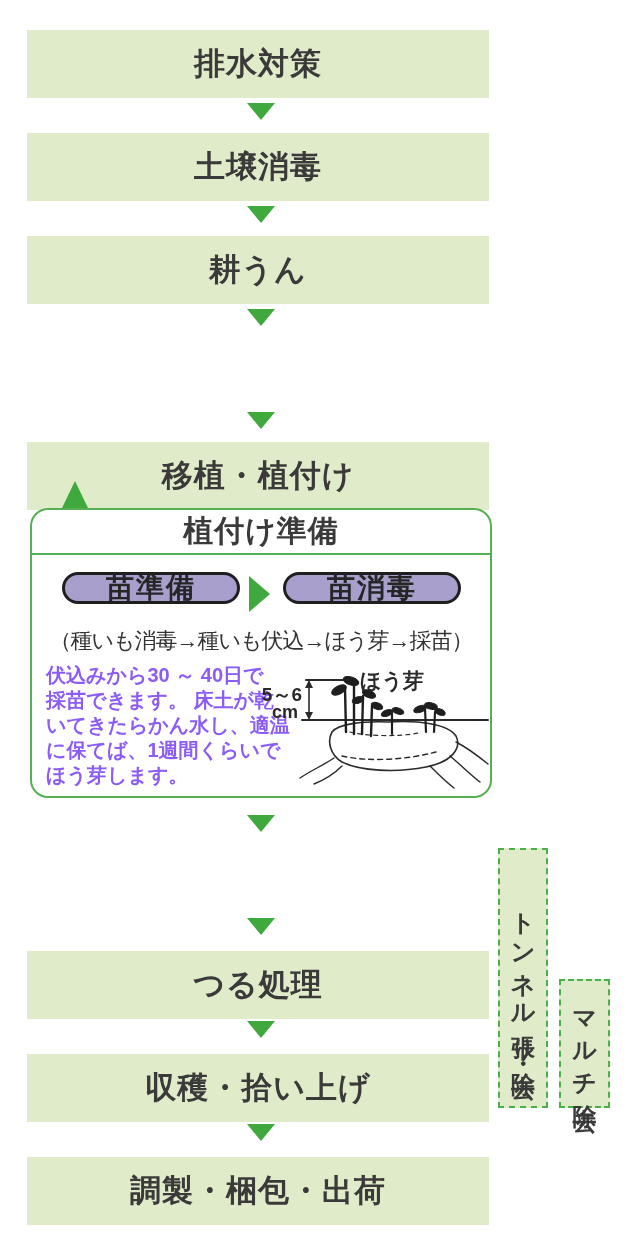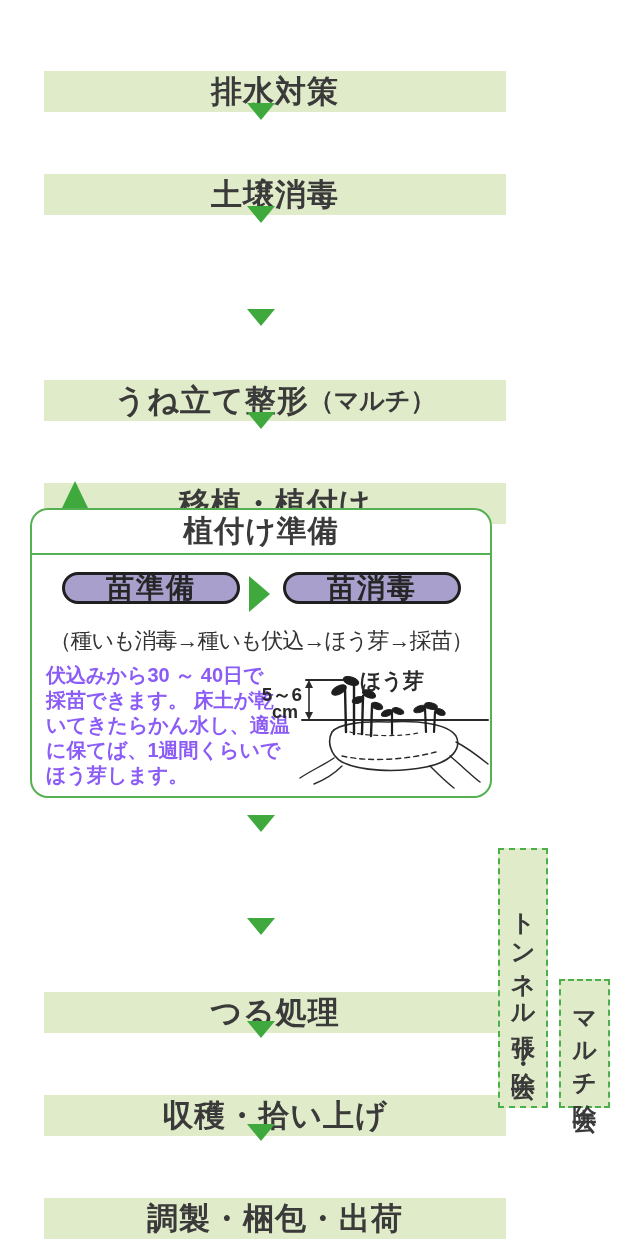--- a/index.html
+++ b/index.html
@@ -1,25 +1,25 @@
 <!DOCTYPE html>
 <html lang="ja"><head>
 <meta charset="utf-8">
 <style>
   html,body{margin:0;padding:0;background:#ffffff;}
   body{font-family:"Liberation Sans","DejaVu Sans",sans-serif;}
   .stage{position:relative;width:640px;height:1240px;background:#fff;overflow:hidden;}
 
   
   .bar{
-    position:absolute;left:44px;width:462px;height:41px;
+    position:absolute;left:27px;width:462px;height:68px;
     background:#e0ebc9;
     display:flex;align-items:center;justify-content:center;
     font-size:31px;font-weight:bold;color:#3a3a3a;
-    letter-spacing:1px;white-space:nowrap;margin-top:41px;
+    letter-spacing:1px;white-space:nowrap;
   }
   .bar .suffix{font-size:25px;font-weight:bold;letter-spacing:0;}
 
   
   .tri-down{
     position:absolute;left:247px;width:0;height:0;
     border-left:14px solid transparent;border-right:14px solid transparent;
     border-top:17px solid #3fa93d;
   }
   .tri-up{
@@ -80,24 +80,21 @@
 
   svg text{font-family:"Liberation Sans","DejaVu Sans",sans-serif;}
 </style>
 </head>
 <body>
 
 <div class="stage">
 
   <div class="bar" style="top:30px">排水対策</div>
   <div class="bar" style="top:133px">土壌消毒</div>
-  <div class="bar" style="top:339px">
-    <span>うね立て整形</span>
-      <span class="suffix">（マルチ）</span>
-  </div>
+  <div class="bar" style="top:236px">耕うん</div>
   <div class="bar" style="top:442px">移植・植付け</div>
   <div class="bar" style="top:951px">つる処理</div>
   <div class="bar" style="top:1054px">収穫・拾い上げ</div>
   <div class="bar" style="top:1157px">調製・梱包・出荷</div>
 
   <div class="tri-down" style="top:103px"></div>
   <div class="tri-down" style="top:206px"></div>
   <div class="tri-down" style="top:309px"></div>
   <div class="tri-down" style="top:412px"></div>
   <div class="tri-down" style="top:815px"></div>

